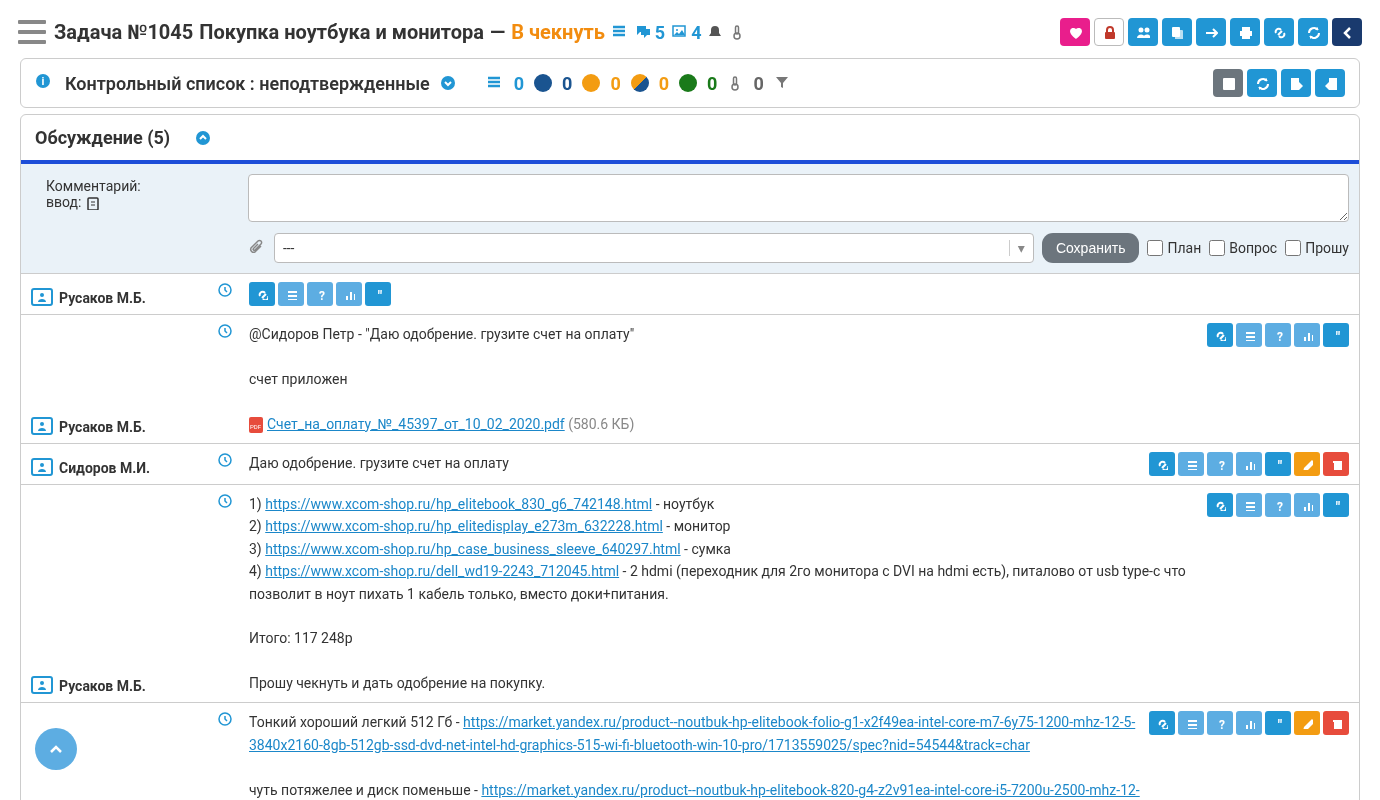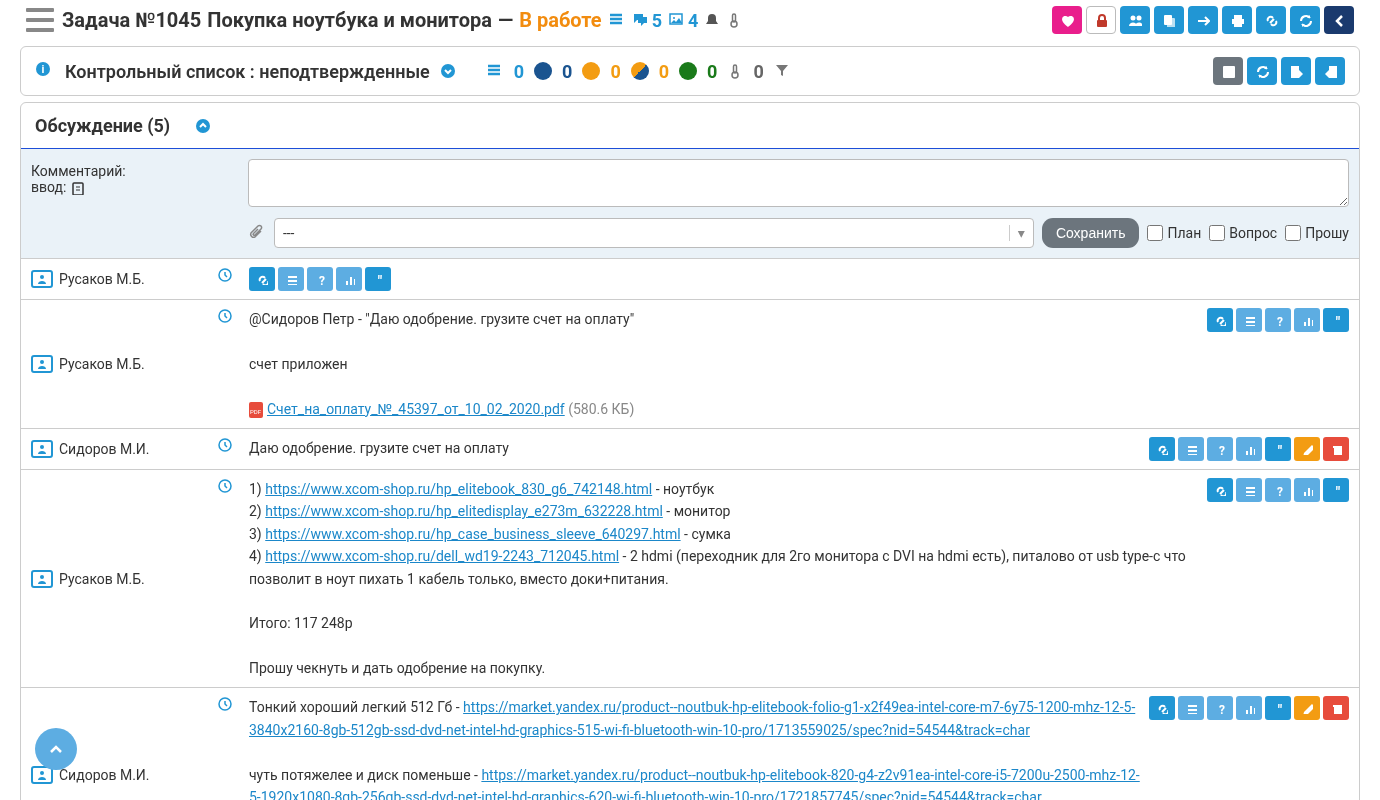--- a/index.html
+++ b/index.html
@@ -1,18 +1,18 @@
 <!DOCTYPE html>
 <html><head>
 <meta charset="utf-8">
 <style>
 * { box-sizing: border-box; margin: 0; padding: 0; }
 body { font-family: -apple-system, BlinkMacSystemFont, "Segoe UI", Roboto, Arial, sans-serif; font-size: 14px; color: #333; background: #fff; }
 a { color: #1b87c9; text-decoration: underline; }
-.header { display: flex; align-items: center; padding: 6px 26px; gap: 8px; }
+.header { display: flex; align-items: center; padding: 6px 18px; gap: 8px; margin-top: 12px; }
 .hamburger { width: 28px; height: 24px; display: flex; flex-direction: column; justify-content: space-between; cursor: pointer; }
 .hamburger span { display: block; height: 4px; background: #888; border-radius: 1px; }
 .header-title { font-size: 20px; font-weight: 700; display: flex; align-items: center; gap: 6px; flex-wrap: wrap; }
 .status-green { color: #f28c0f; font-weight: 700; }
 .header-icons-mid { display: flex; align-items: center; gap: 6px; font-size: 18px; color: #555; }
 .header-icons-mid .cnt { font-weight: 700; }
 .header-spacer { flex: 1; }
 .btn-grp { display: flex; gap: 4px; }
 .btn-sq { width: 30px; height: 28px; border-radius: 4px; display: inline-flex; align-items: center; justify-content: center; cursor: pointer; color: #fff; }
 .btn-blue { background: #2196d4; }
@@ -33,35 +33,35 @@
 .dot-lines { color: #2196d4; }
 .dot-dblue { background: #1a5490; }
 .dot-orange { background: #f39c12; }
 .dot-half { background: linear-gradient(135deg, #f39c12 50%, #1a5490 50%); }
 .dot-green { background: #1a7a1a; }
 .status-counts .val-blue { color: #2196d4; }
 .status-counts .val-dblue { color: #1a5490; }
 .status-counts .val-orange { color: #f39c12; }
 .status-counts .val-grey { color: #666; }
 .filter-ico { color: #777; font-size: 18px; }
-.discussion-head { padding: 12px 14px; font-size: 18px; font-weight: 700; border-bottom: 1px solid #1d4ed8; display: flex; align-items: center; gap: 25px; }
+.discussion-head { padding: 12px 14px; font-size: 18px; font-weight: 700; border-bottom: 4px solid #1d4ed8; display: flex; align-items: center; gap: 25px; }
 .comment-form { display: flex; padding: 10px; background: #eaf2f8; border-bottom: 1px solid #ccc; gap: 10px; }
-.comment-label { width: 210px; font-size: 14px; padding-top: 4px; }
+.comment-label { width: 210px; font-size: 14px; padding-top: 4px; margin-left: 15px; }
 .comment-body { flex: 1; }
 .comment-text { width: 100%; height: 48px; border: 1px solid #bbb; border-radius: 4px; padding: 6px; font-family: inherit; resize: vertical; }
 .comment-controls { display: flex; align-items: center; gap: 8px; margin-top: 8px; }
 .clip-ico { color: #888; font-size: 18px; }
 .sel-att { flex: 0 0 auto; width: 760px; height: 30px; border: 1px solid #bbb; border-radius: 4px; background: #fff; padding: 4px 8px; display: flex; align-items: center; justify-content: space-between; }
 .sel-att .caret { color: #888; border-left: 1px solid #ccc; padding-left: 8px; }
 .btn-save { background: #6c757d; color: #fff; border: none; border-radius: 11px; padding: 7px 14px; cursor: pointer; font-size: 14px; }
 .chk-lbl { display: flex; align-items: center; gap: 4px; }
 .chk-lbl input { width: 16px; height: 16px; accent-color: #2196d4; }
 .comment-row { display: flex; padding: 8px 10px; border-bottom: 1px solid #ccc; gap: 6px; }
 .comment-row:last-child { border-bottom: none; }
-.author-col { width: 180px; display: flex; align-items: center; gap: 6px; font-weight: 400; }
+.author-col { width: 180px; display: flex; align-items: flex-end; gap: 6px; font-weight: 700; }
 .user-ico { color: #2196d4; width: 22px; height: 18px; border: 2px solid #2196d4; border-radius: 3px; display: inline-flex; align-items: center; justify-content: center; font-size: 10px; }
 .clock-col { width: 26px; color: #2196d4; font-size: 16px; }
 .content-col { flex: 1; line-height: 1.6; }
 .actions-col { display: flex; gap: 3px; align-items: flex-start; }
 .btn-sm { width: 26px; height: 24px; border-radius: 3px; display: inline-flex; align-items: center; justify-content: center; cursor: pointer; color: #fff; font-size: 12px; }
 .pdf-ico { width: 14px; height: 16px; background: #e74c3c; display: inline-block; vertical-align: middle; margin-right: 4px; border-radius: 2px; position: relative; }
 .pdf-ico::after { content: "PDF"; color: #fff; font-size: 6px; position: absolute; bottom: 1px; left: 1px; }
 .file-size { color: #888; }
 .scroll-top { position: fixed; left: 35px; bottom: 30px; width: 42px; height: 42px; border-radius: 50%; background: #5dade2; color: #fff; display: flex; align-items: center; justify-content: center; cursor: pointer; font-size: 20px; }
 svg { display: block; }
@@ -185,21 +185,21 @@
 <div class="header">
   <div class="hamburger">
       <span></span>
       <span></span>
       <span></span>
     </div>
   <div class="header-title">
     <span>Задача №1045</span>
     <span>Покупка ноутбука и монитора</span>
     <span>—</span>
-    <span class="status-green">В работе</span>
+    <span class="status-green">В чекнуть</span>
     <span class="header-icons-mid">
       <span style="color:#2196d4">
           <svg width="18" height="18">
             <use href="#i-lines"></use>
           </svg>
         </span>
       <span style="color:#2196d4;display:flex;align-items:center;gap:2px">
           <svg width="18" height="18">
             <use href="#i-comments"></use>
           </svg>

